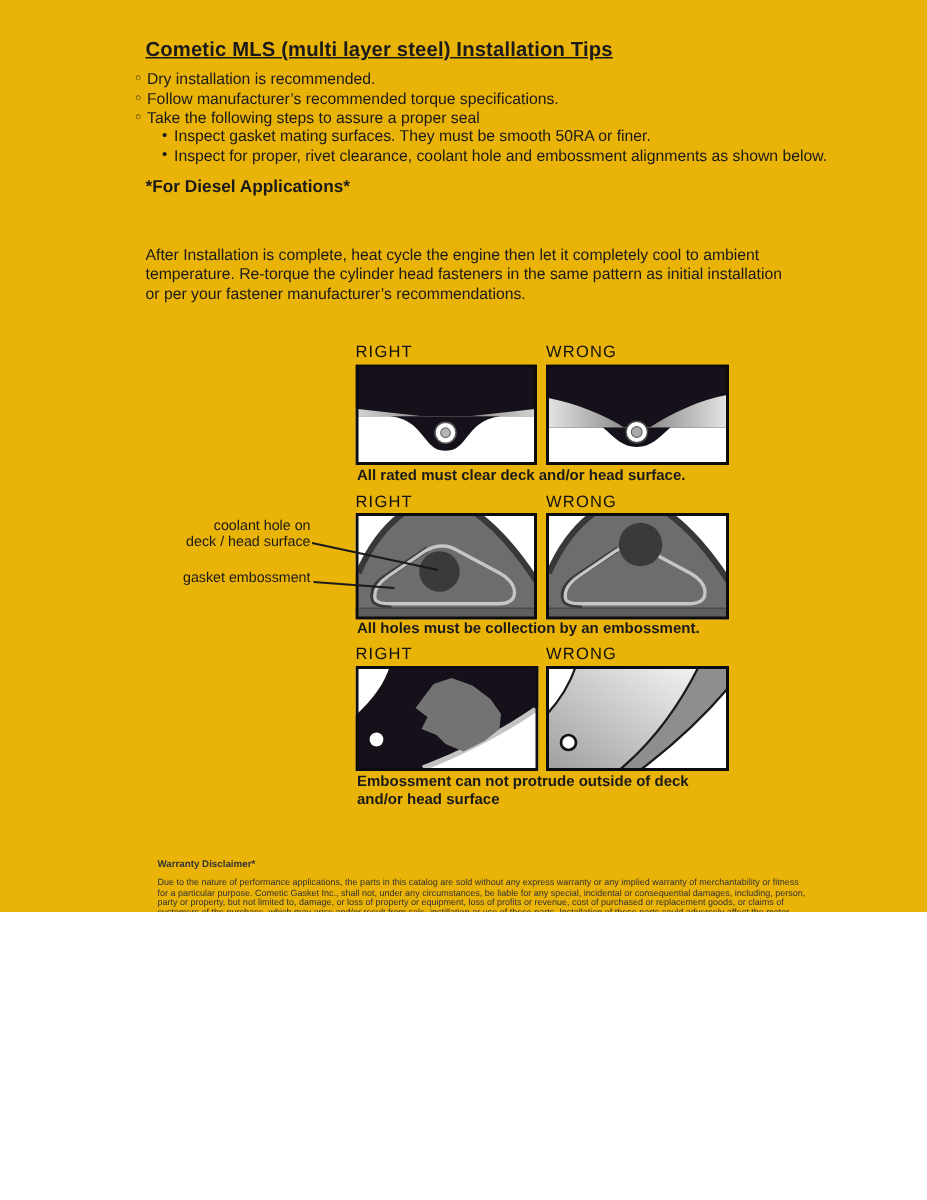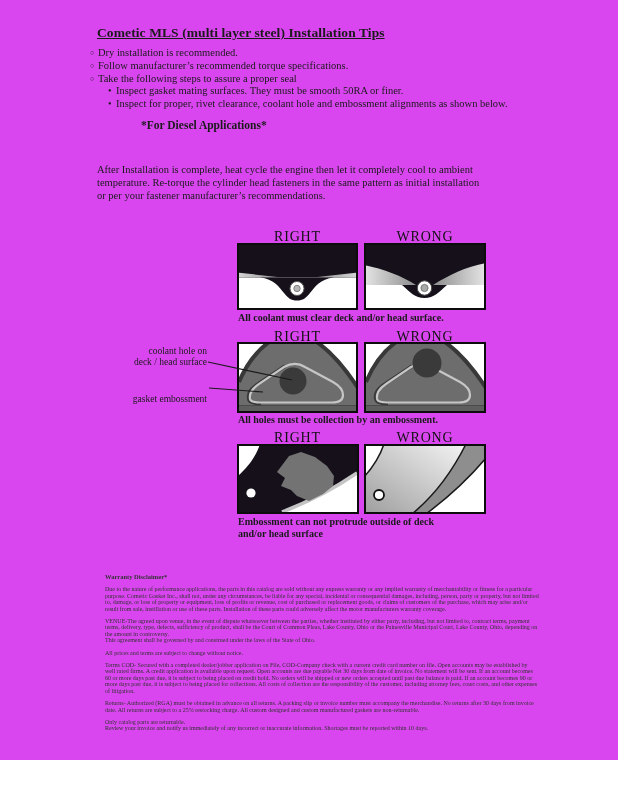--- a/index.html
+++ b/index.html
@@ -1,27 +1,27 @@
 <!DOCTYPE html>
 <html><head>
 <meta charset="utf-8">
 <style>
   html,body{margin:0;padding:0;background:#ffffff;}
-  #page{position:relative;width:618px;height:760px;background:#d946ef;overflow:hidden;
-        font-family:Liberation Serif, serif;color:#1a1a1a;}
+  #page{position:relative;width:618px;height:608px;background:#eab308;overflow:hidden;
+        font-family:Liberation Sans, sans-serif;color:#1a1a1a;}
   .abs{position:absolute;}
   .title{font-size:13.5px;font-weight:bold;text-decoration:underline;letter-spacing:.1px;}
   .body-text{font-size:10.5px;line-height:12.8px;}
   .pre{white-space:pre-line;}
   .bullet-row{display:flex;align-items:flex-start;}
   .bullet-glyph{width:8px;font-size:7px;line-height:12.8px;flex:0 0 8px;}
   .subbullet-row{display:flex;align-items:flex-start;padding-left:18px;}
   .subbullet-glyph{width:8px;font-size:10px;line-height:12.8px;flex:0 0 8px;}
-  .section-head{font-size:11.5px;font-weight:bold;margin-left:44px;}
-  .rw-label{font-size:14px;letter-spacing:.8px;text-align:center;color:#111;}
+  .section-head{font-size:11.5px;font-weight:bold;}
+  .rw-label{font-size:11px;letter-spacing:.8px;color:#111;}
   .caption{font-size:10px;font-weight:bold;line-height:11.5px;}
   .fig-label{font-size:9.5px;line-height:10.5px;text-align:right;}
   .fine{font-size:6px;line-height:6.4px;color:#333;width:434px;}
   .fine p{margin:0 0 6px 0;}
   .fine p.tight{margin:0;}
   .fine .head{font-size:6.5px;font-weight:bold;margin-bottom:6px;}
   .footer{font-size:12.5px;color:#222;}
   svg{display:block;}
 </style>
 </head>
@@ -101,28 +101,28 @@
       <rect x="0" y="42" width="122" height="25" fill="#ffffff"></rect>
       <path d="M0,22 C20,26 38,33 52,42 L0,42 Z" fill="url(#w2l)"></path>
       <path d="M122,20 C101,24 85,32 69,42 L122,42 Z" fill="url(#w2r)"></path>
       <path d="M38,42 C46,49 51,55 60.5,55 C70,55 75,49 83,42 Z" fill="#15101a"></path>
       <circle cx="60.5" cy="45" r="7.2" fill="#ffffff" stroke="#4a4a4a" stroke-width="1"></circle>
       <circle cx="60.5" cy="45" r="3.6" fill="#a8a8a8" stroke="#666666" stroke-width="0.8"></circle>
       <rect x="1" y="1" width="120" height="65" fill="none" stroke="#0c0c0c" stroke-width="2"></rect>
     </svg>
   </div>
 
-  <div class="abs caption" style="left:238px;top:312px;width:260px;">All coolant must clear deck and/or head surface.</div>
+  <div class="abs caption" style="left:238px;top:312px;width:260px;">All rated must clear deck and/or head surface.</div>
 
   <div class="abs rw-label" style="left:237px;top:329px;width:121px;">RIGHT</div>
   <div class="abs rw-label" style="left:364px;top:329px;width:122px;">WRONG</div>
 
   <div class="abs fig-label pre" style="left:105px;top:346px;width:102px;">coolant hole on
 deck / head surface</div>
-  <div class="abs fig-label" style="left:105px;top:394px;width:102px;text-align:right;">gasket embossment</div>
+  <div class="abs fig-label" style="left:105px;top:381px;width:102px;text-align:right;">gasket embossment</div>
 
   <div class="abs" style="left:237px;top:342px;">
     <svg width="121" height="71" viewBox="0 0 121 71">
       <rect x="0" y="0" width="121" height="71" fill="#6d6d6d"></rect>
       <rect x="0" y="63.5" width="121" height="7.5" fill="#5e5e5e"></rect>
       <line x1="0" y1="63.5" x2="121" y2="63.5" stroke="#4a4a4a" stroke-width="1"></line>
       <path d="M0,0 L32,0 Q13,14 2,40 L0,40 Z" fill="#ffffff"></path>
       <path d="M32,0 Q13,14 2,40" fill="none" stroke="#383838" stroke-width="4"></path>
       <path d="M80,0 L121,0 L121,46 Q101,15 80,0 Z" fill="#ffffff"></path>
       <path d="M80,0 Q101,15 121,46" fill="none" stroke="#383838" stroke-width="4"></path>

